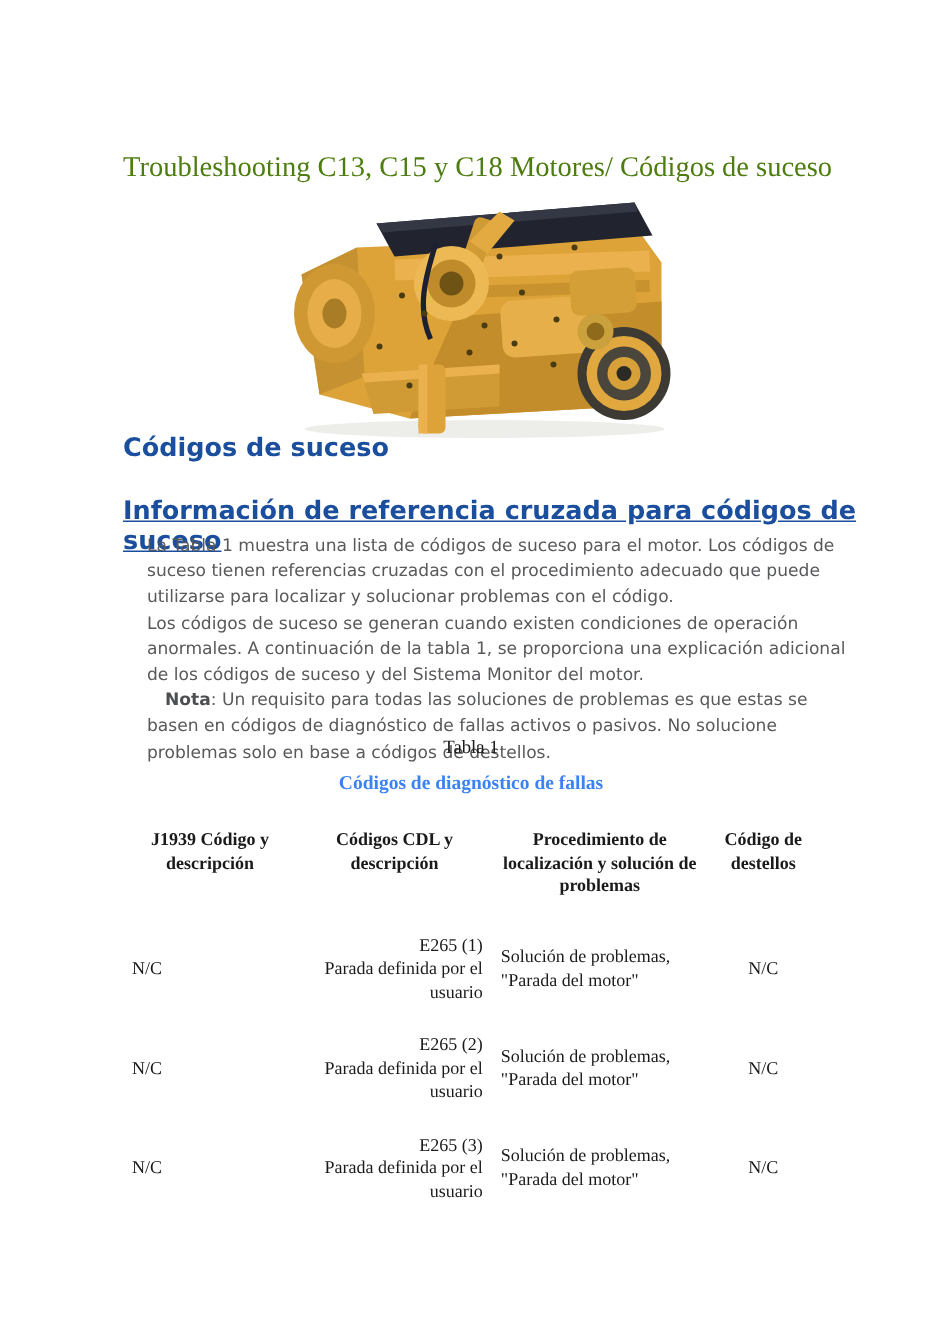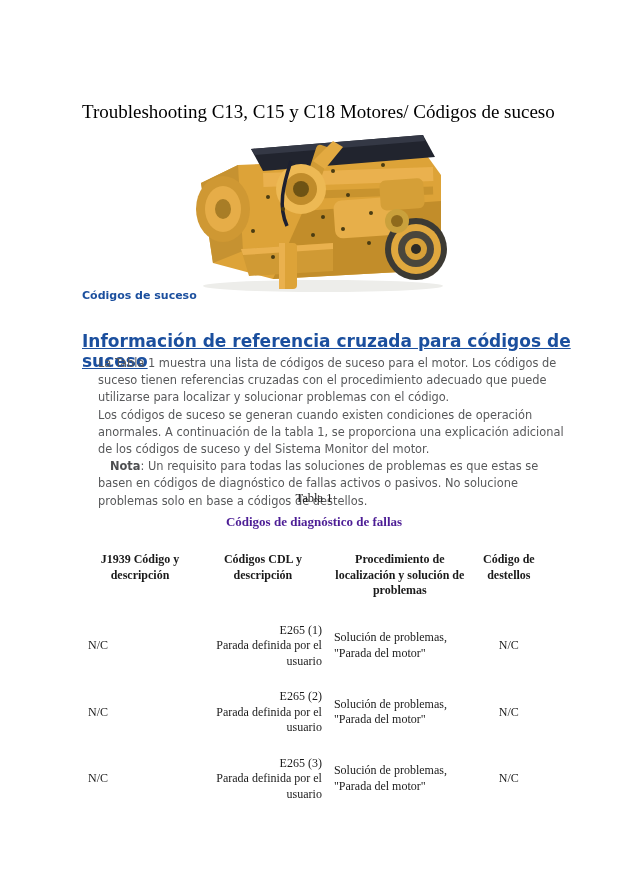--- a/index.html
+++ b/index.html
@@ -7,32 +7,32 @@
     position:relative;
     width:625px;height:896px;
     background:#ffffff;
     font-family:"DejaVu Sans",sans-serif;
     overflow:hidden;
   }
   .doc-title{
     position:absolute;left:82px;top:99px;width:472px;
     font-family:"Liberation Serif",serif;
     font-size:19px;line-height:26px;
-    color:#000000;
+    color:#4d7c0f;
     white-space:nowrap;
   }
   .engine-wrap{
     position:absolute;left:183px;top:131px;width:272px;height:163px;
   }
   .blue-heading{
     color:#1b4f9e;font-weight:bold;
   }
   .codes-heading{
     position:absolute;left:82px;top:289px;
-    font-size:11px;
+    font-size:17px;
   }
   .crossref-heading{
     position:absolute;left:82px;top:331px;
     font-size:17px;
     text-decoration:underline;
   }
   .body-copy{
     position:absolute;left:98px;top:355px;width:472px;
     font-size:11.4px;line-height:17.2px;
     color:#58595b;
@@ -42,21 +42,21 @@
   .tabla-caption{
     position:absolute;left:82px;top:491px;width:464px;
     text-align:center;
     font-family:"Liberation Serif",serif;
     font-size:12.5px;color:#1a1a1a;
   }
   .table-title{
     position:absolute;left:82px;top:514px;width:464px;
     text-align:center;
     font-family:"Liberation Serif",serif;
-    font-weight:bold;font-size:13px;color:#4c1d95;
+    font-weight:bold;font-size:13px;color:#3b82f6;
   }
   table.dtc{
     position:absolute;left:82px;top:548px;width:464px;
     border-collapse:collapse;
     font-family:"Liberation Serif",serif;
     font-size:12px;line-height:15.5px;color:#1a1a1a;
   }
   table.dtc th{
     font-weight:bold;vertical-align:top;
     padding:4px 6px 16px 6px;

